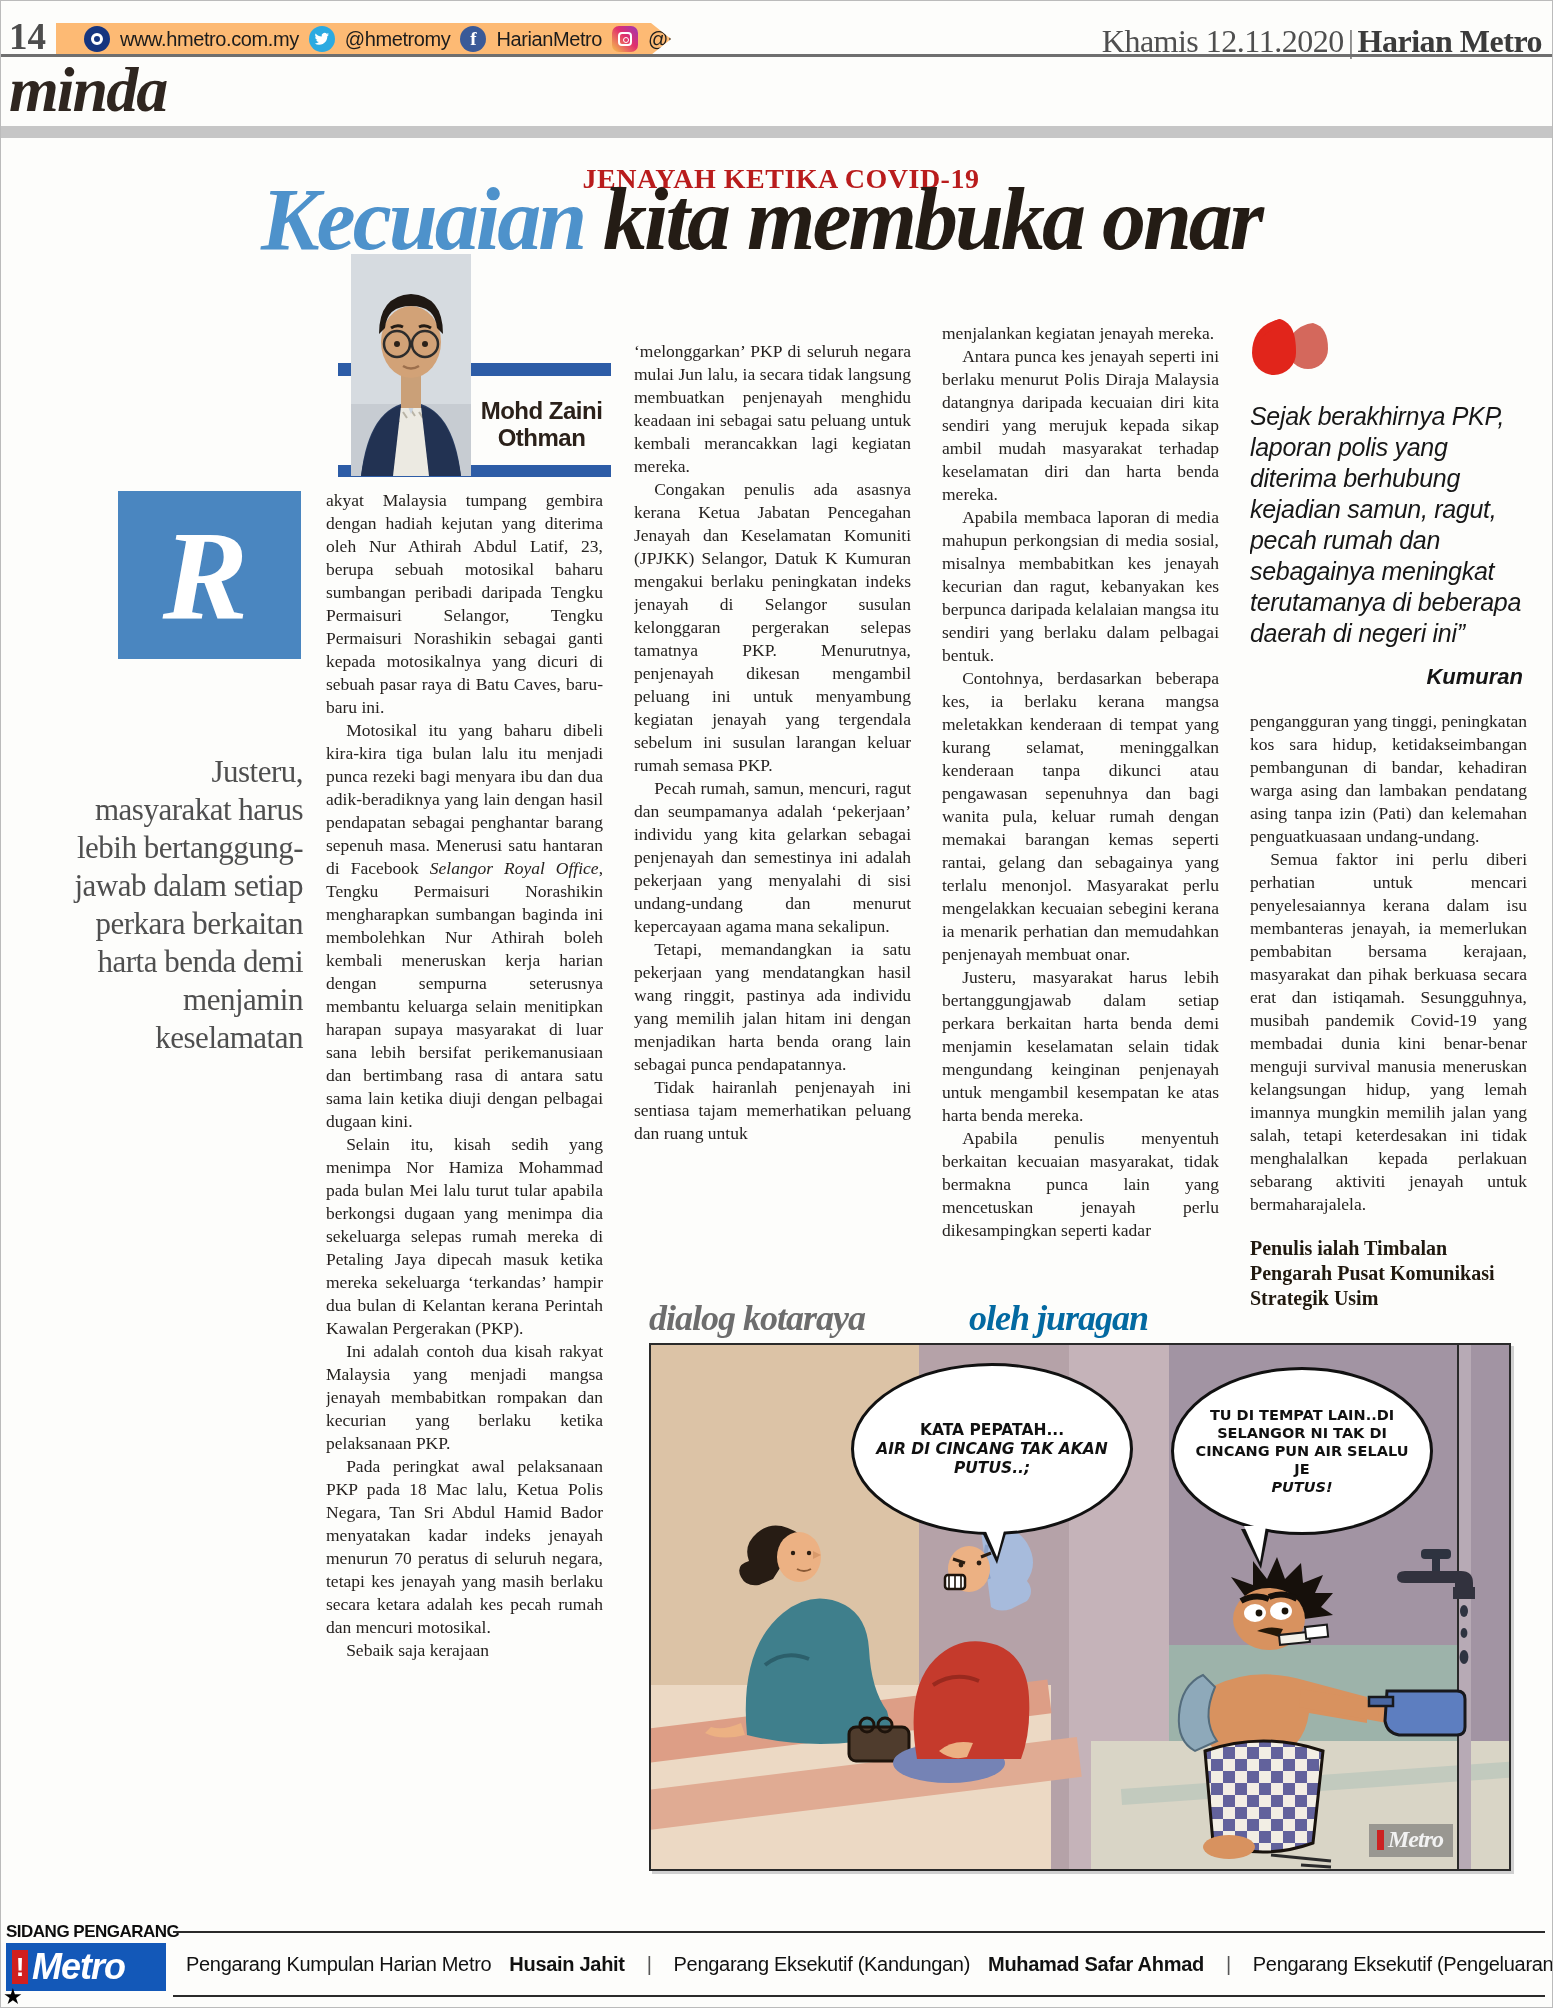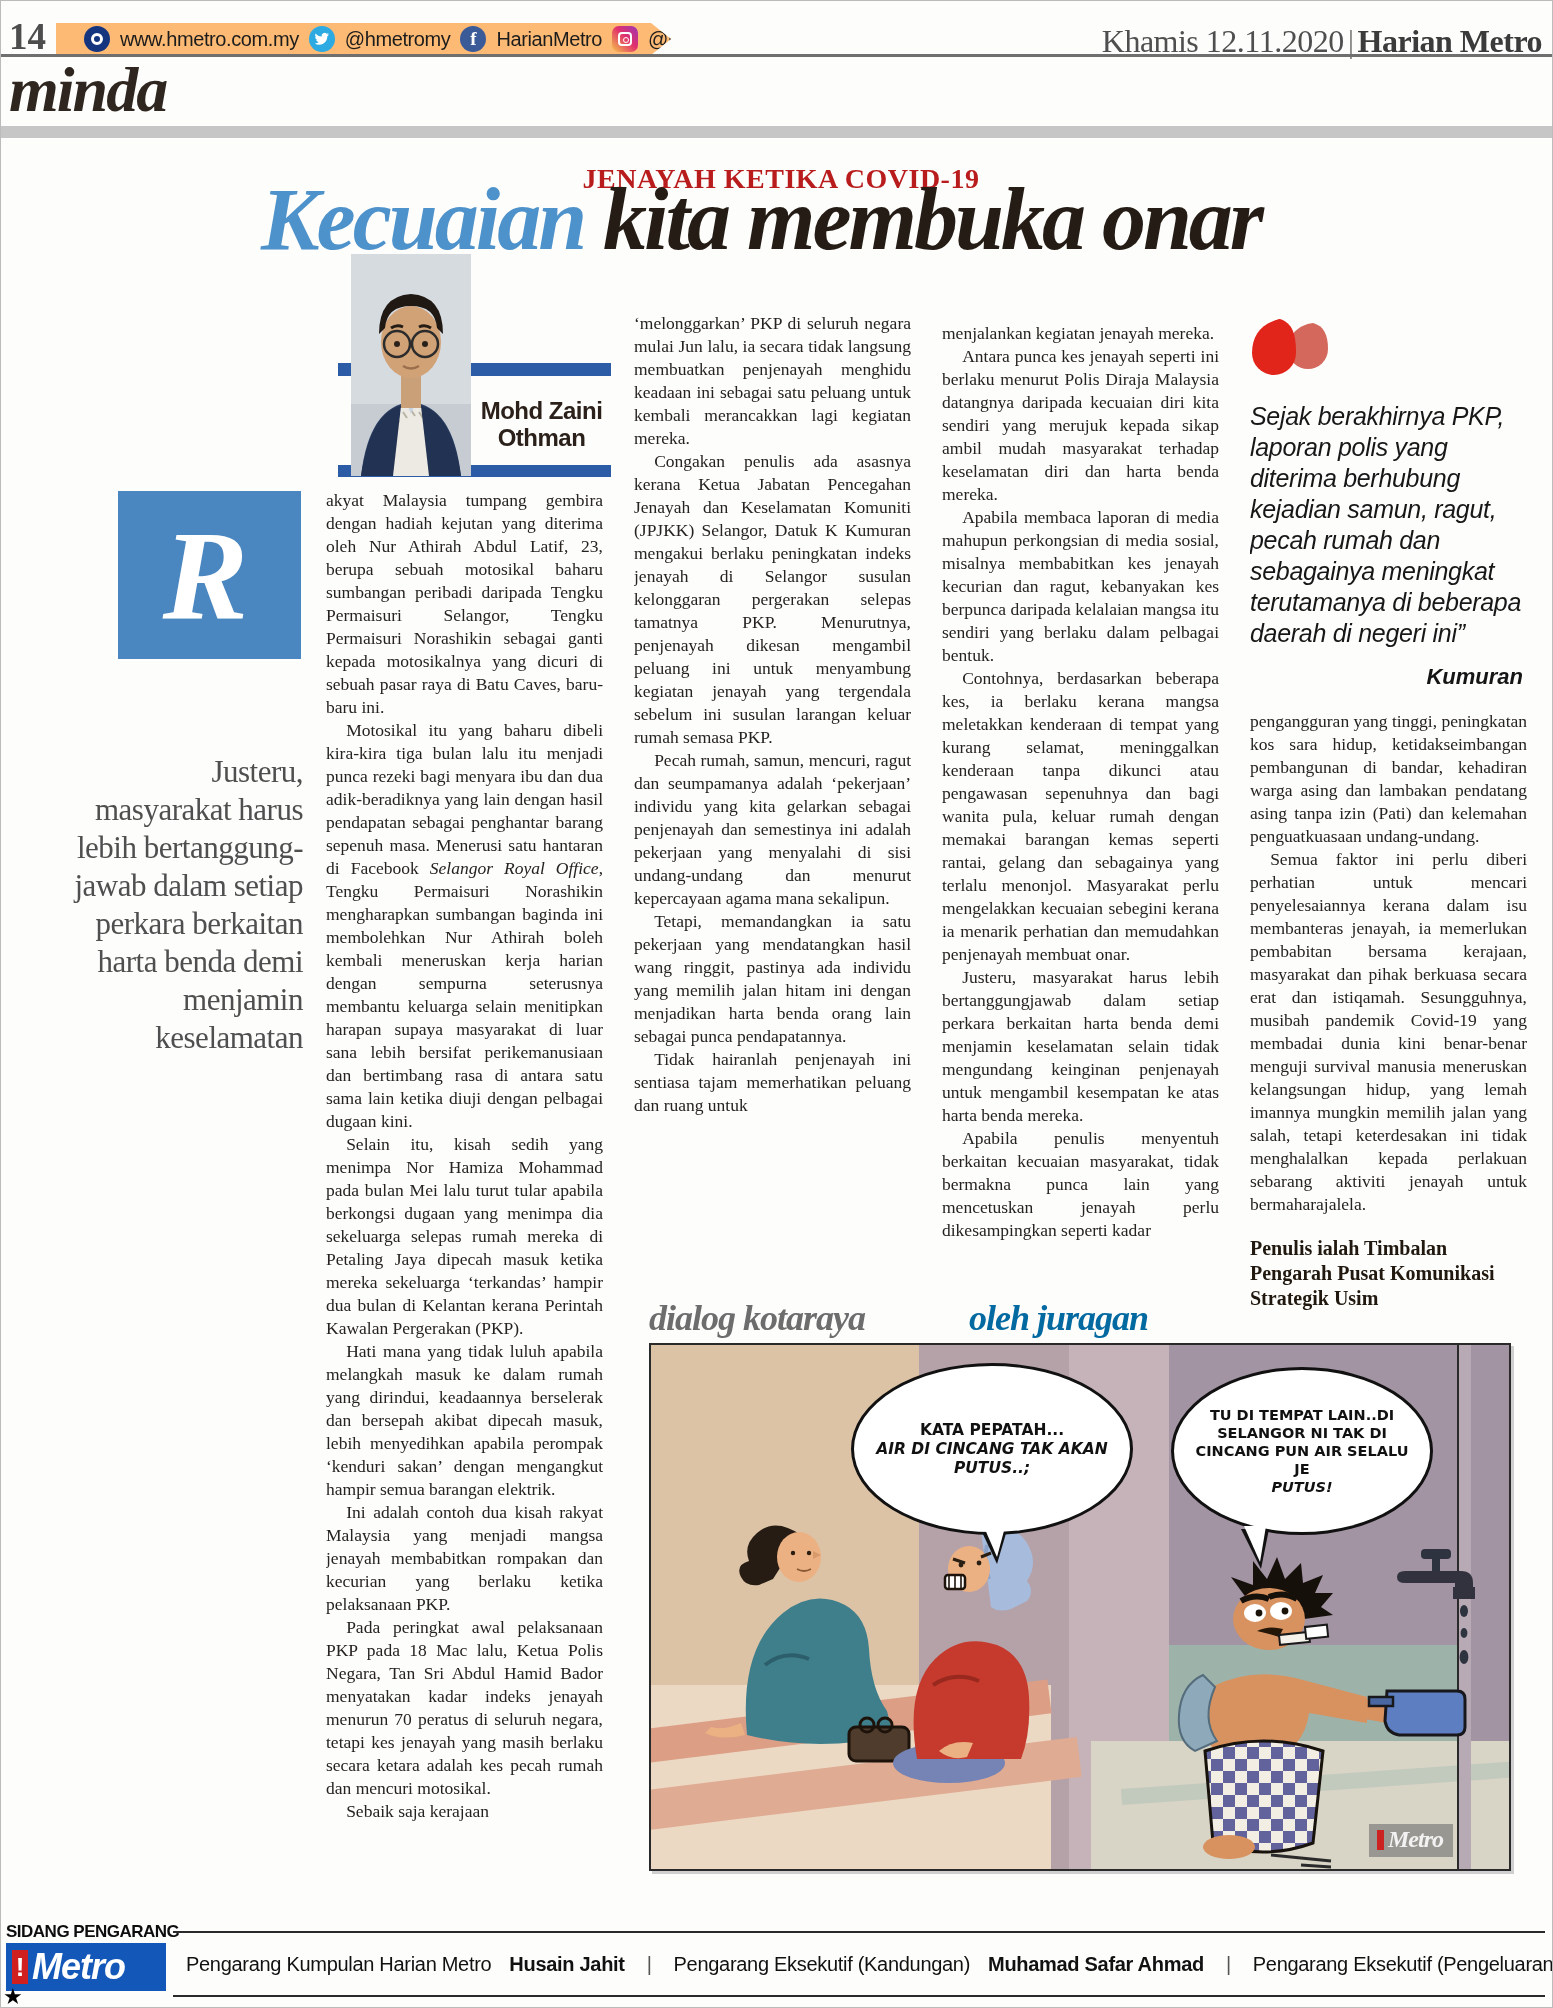--- a/index.html
+++ b/index.html
@@ -51,21 +51,21 @@
   .dropcapbox span { color:#fff; font-size:128px; font-weight:bold; font-style:italic; line-height:1; padding-right:8px; }
   .pullquote { position:absolute; left:70px; top:752px; width:232px; text-align:right;
                font-size:31px; line-height:38px; color:#4f4f4f; letter-spacing:-0.5px; }
 
   
   .col { position:absolute; width:277px; font-size:17.5px; line-height:23px; color:#262220;
          text-align:justify; overflow:hidden; }
   .col p { text-indent:1.15em; }
   .col p.noind { text-indent:0; }
   #col1 { left:325px; top:488px;  height:1418px; }
-  #col2 { left:633px; top:311px;  height:985px; }
+  #col2 { left:633px; top:339px;  height:985px; }
   #col3 { left:941px; top:321px;  height:985px; }
   #col4 { left:1249px; top:316px; height:1025px; }
 
   
   .qicon { width:92px; height:66px; display:block; }
   .qtext { margin-top:18px; font-family:"Liberation Sans", sans-serif; font-style:italic;
            font-size:25px; line-height:31px; color:#171717; text-align:left; letter-spacing:-0.3px; }
   .qattr { margin:16px 4px 22px 0; text-align:right; font-family:"Liberation Sans", sans-serif;
            font-weight:bold; font-style:italic; font-size:22px; color:#151515; }
   .authnote { margin-top:20px; font-weight:bold; font-size:20px; line-height:25px; text-align:left; color:#21190f; }
@@ -189,21 +189,20 @@
 
   <div class="dropcapbox">
     <span>R</span>
   </div>
   <div class="pullquote">Justeru, masyarakat harus lebih bertanggung-jawab dalam setiap perkara berkaitan harta benda demi menjamin keselamatan</div>
 
   <div class="col" id="col1">
     <p class="noind">akyat Malaysia tumpang gembira dengan hadiah kejutan yang diterima oleh Nur Athirah Abdul Latif, 23, berupa sebuah motosikal baharu sumbangan peribadi daripada Tengku Permaisuri Selangor, Tengku Permaisuri Norashikin sebagai ganti kepada motosikalnya yang dicuri di sebuah pasar raya di Batu Caves, baru-baru ini.</p>
     <p><span>Motosikal itu yang baharu dibeli kira-kira tiga bulan lalu itu menjadi punca rezeki bagi menyara ibu dan dua adik-beradiknya yang lain dengan hasil pendapatan sebagai penghantar barang sepenuh masa. Menerusi satu hantaran di Facebook </span><i>Selangor Royal Office</i><span>, Tengku Permaisuri Norashikin mengharapkan sumbangan baginda ini membolehkan Nur Athirah boleh kembali meneruskan kerja harian dengan sempurna seterusnya membantu keluarga selain menitipkan harapan supaya masyarakat di luar sana lebih bersifat perikemanusiaan dan bertimbang rasa di antara satu sama lain ketika diuji dengan pelbagai dugaan kini.</span></p>
     <p>Selain itu, kisah sedih yang menimpa Nor Hamiza Mohammad pada bulan Mei lalu turut tular apabila berkongsi dugaan yang menimpa dia sekeluarga selepas rumah mereka di Petaling Jaya dipecah masuk ketika mereka sekeluarga ‘terkandas’ hampir dua bulan di Kelantan kerana Perintah Kawalan Pergerakan (PKP).</p>
-    <p>Hati mana yang tidak luluh apabila melangkah masuk ke dalam rumah yang dirindui, keadaannya berselerak dan bersepah akibat dipecah masuk, lebih menyedihkan apabila perompak ‘kenduri sakan’ dengan mengangkut hampir semua barangan elektrik.</p>
     <p>Ini adalah contoh dua kisah rakyat Malaysia yang menjadi mangsa jenayah membabitkan rompakan dan kecurian yang berlaku ketika pelaksanaan PKP.</p>
     <p>Pada peringkat awal pelaksanaan PKP pada 18 Mac lalu, Ketua Polis Negara, Tan Sri Abdul Hamid Bador menyatakan kadar indeks jenayah menurun 70 peratus di seluruh negara, tetapi kes jenayah yang masih berlaku secara ketara adalah kes pecah rumah dan mencuri motosikal.</p>
     <p>Sebaik saja kerajaan</p>
   </div>
 
   <div class="col" id="col2">
     <p class="noind">‘melonggarkan’ PKP di seluruh negara mulai Jun lalu, ia secara tidak langsung membuatkan penjenayah menghidu keadaan ini sebagai satu peluang untuk kembali merancakkan lagi kegiatan mereka.</p>
     <p>Congakan penulis ada asasnya kerana Ketua Jabatan Pencegahan Jenayah dan Keselamatan Komuniti (JPJKK) Selangor, Datuk K Kumuran mengakui berlaku peningkatan indeks jenayah di Selangor susulan kelonggaran pergerakan selepas tamatnya PKP. Menurutnya, penjenayah dikesan mengambil peluang ini untuk menyambung kegiatan jenayah yang tergendala sebelum ini susulan larangan keluar rumah semasa PKP.</p>
     <p>Pecah rumah, samun, mencuri, ragut dan seumpamanya adalah ‘pekerjaan’ individu yang kita gelarkan sebagai penjenayah dan semestinya ini adalah pekerjaan yang menyalahi di sisi undang-undang dan menurut kepercayaan agama mana sekalipun.</p>
     <p>Tetapi, memandangkan ia satu pekerjaan yang mendatangkan hasil wang ringgit, pastinya ada individu yang memilih jalan hitam ini dengan menjadikan harta benda orang lain sebagai punca pendapatannya.</p>

